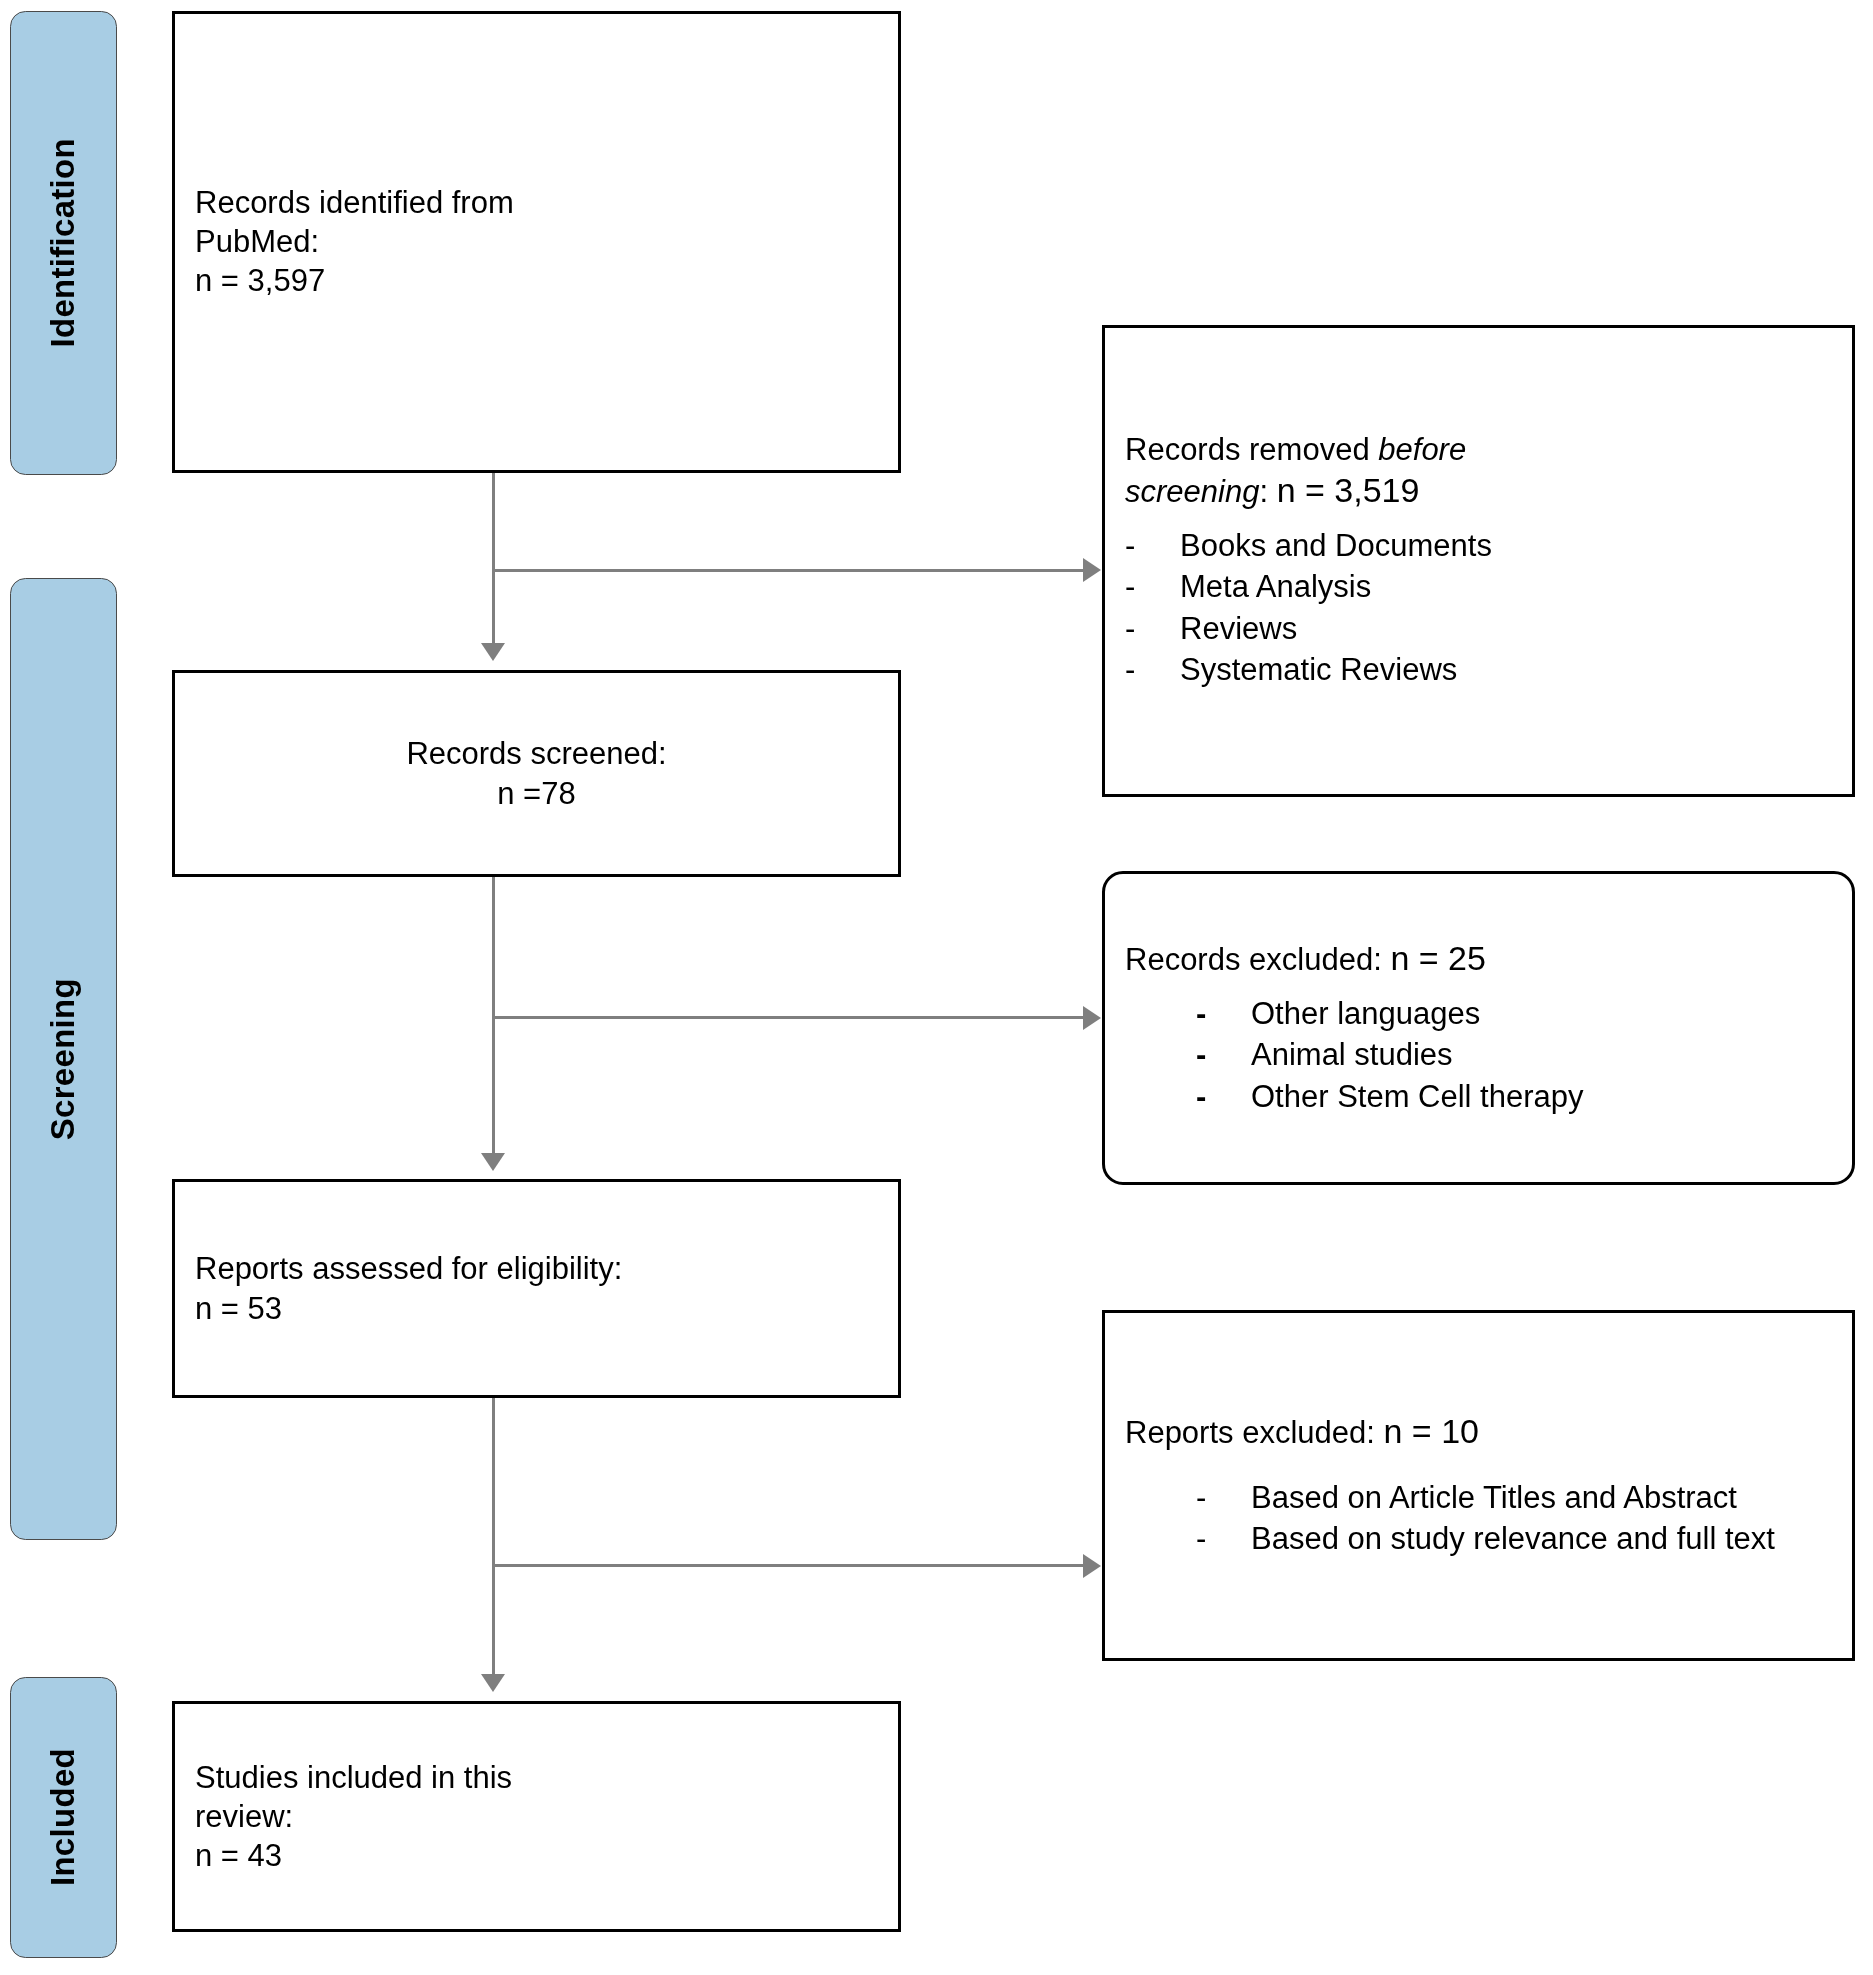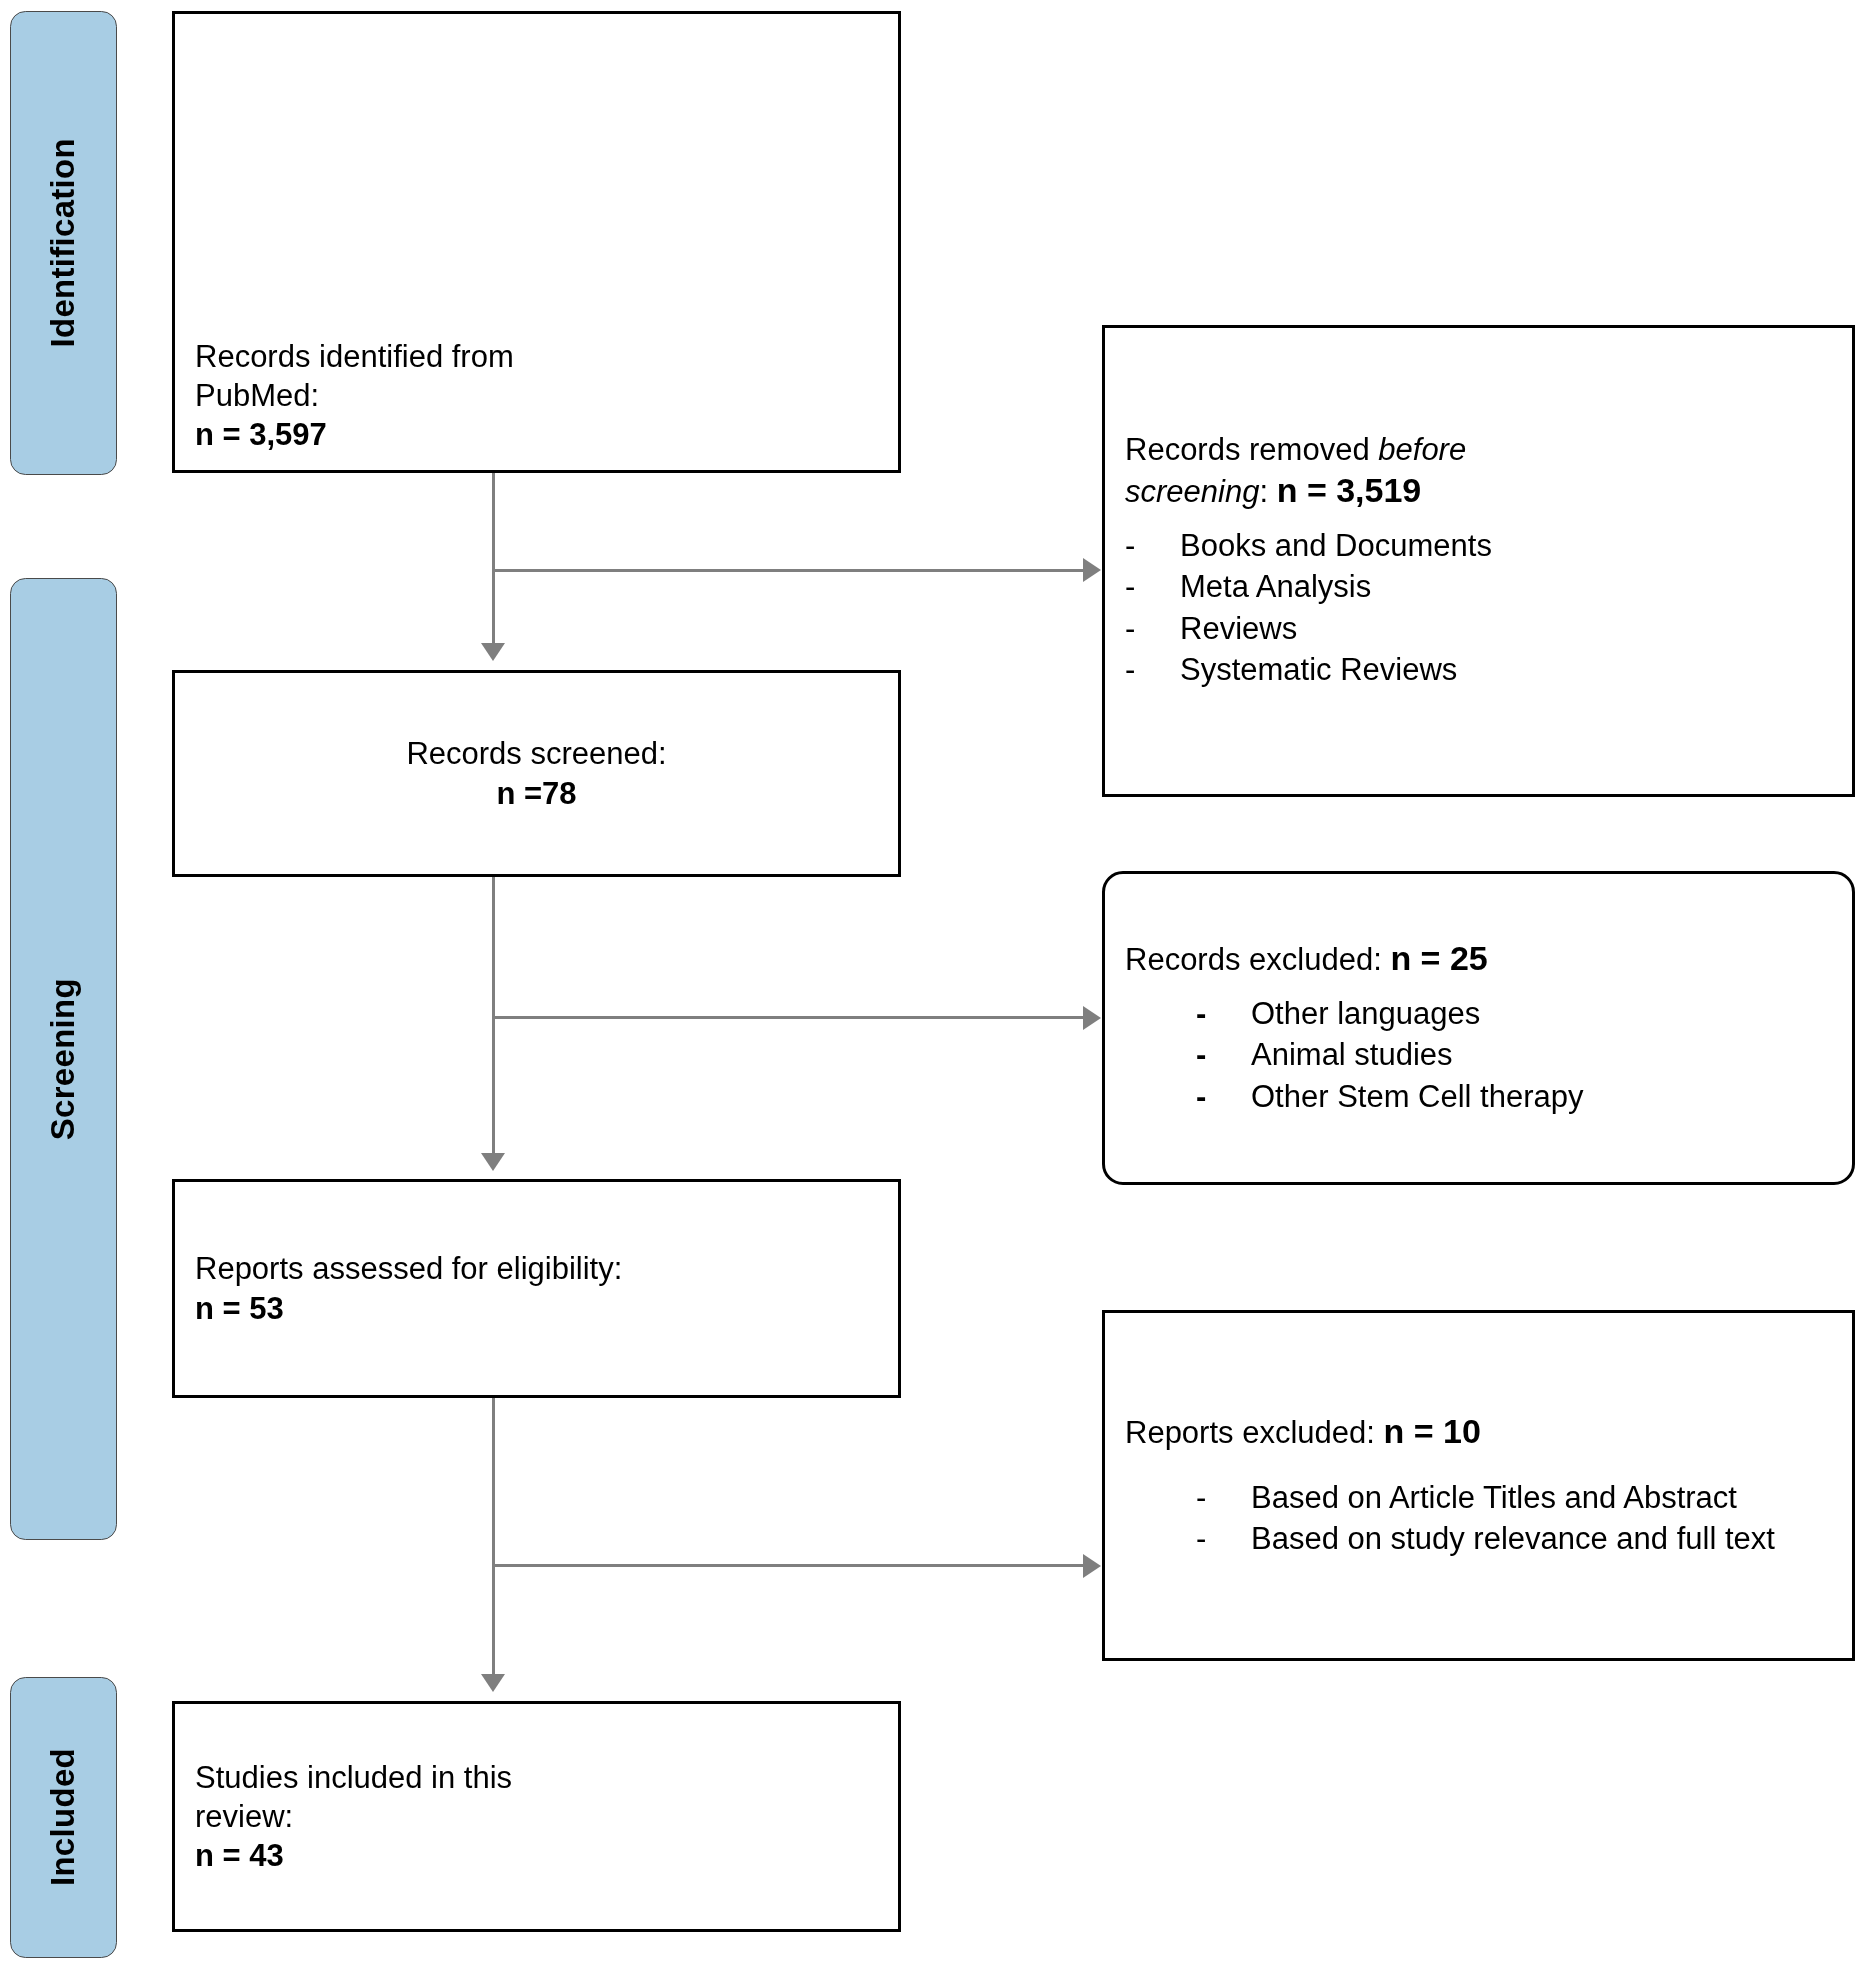--- a/index.html
+++ b/index.html
@@ -51,21 +51,21 @@
     justify-content: center;
   }
   .box p {
     margin: 0;
     font-size: 31px;
     line-height: 1.26;
   }
   .ital { font-style: italic; }
 
   .bigbold {
-    font-weight: bold;
+    font-weight: normal;
     font-size: 34px;
   }
 
   
   ul.dashlist {
     margin: 15.4px 0 0 0;
     padding: 0;
     list-style: none;
   }
   ul.dashlist li {
@@ -114,21 +114,21 @@
   </div>
 
   <div class="phase" style="left:9.5px; top:578px; width:105px; height:960px;">
     <span>Screening</span>
   </div>
 
   <div class="phase" style="left:9.5px; top:1677px; width:105px; height:279px;">
     <span>Included</span>
   </div>
 
-  <div class="box" style="left:172px; top:10.7px; width:729px; height:462px;justify-content:flex-end;">
+  <div class="box" style="left:172px; top:10.7px; width:729px; height:462px;">
     <p>Records identified from</p>
     <p>PubMed:</p>
     <p class="bigbold">n = 3,597</p>
   </div>
 
   <div class="box" style="left:172px; top:670px; width:729px; height:207px;align-items:center;">
     <p>Records screened:</p>
     <p class="bigbold">n =78</p>
   </div>
 

